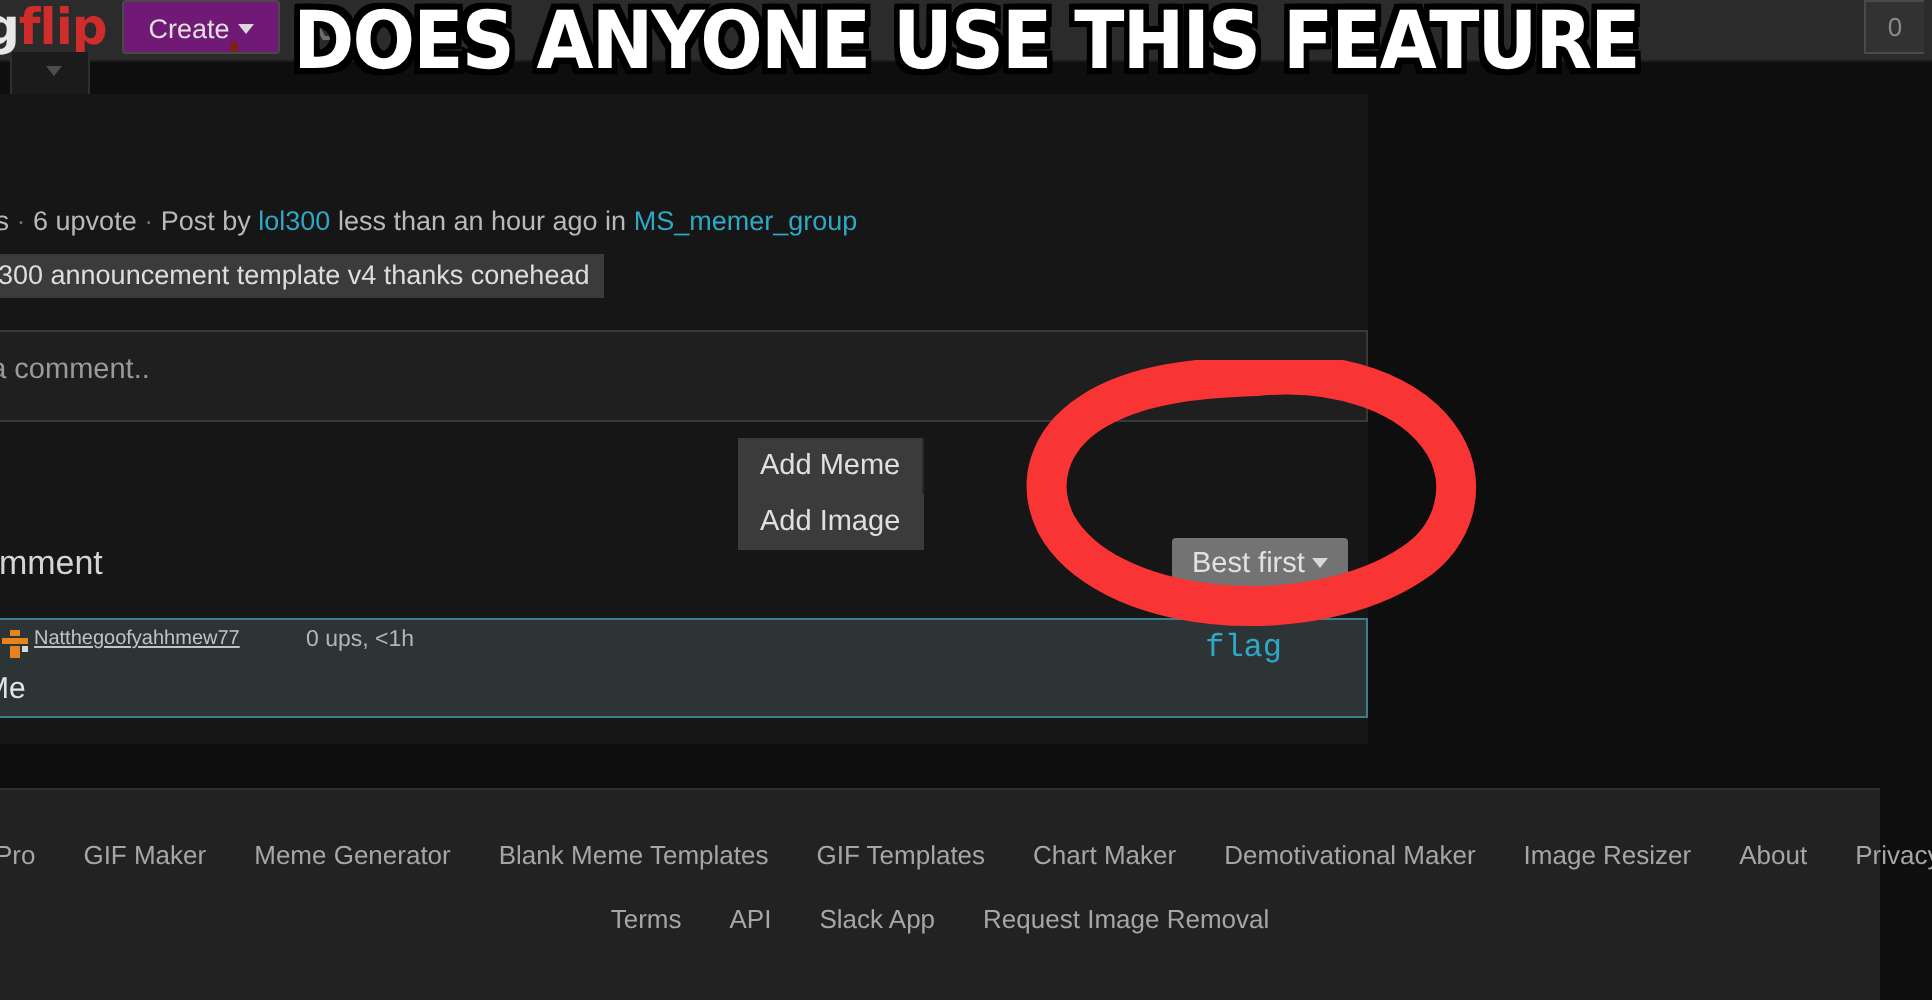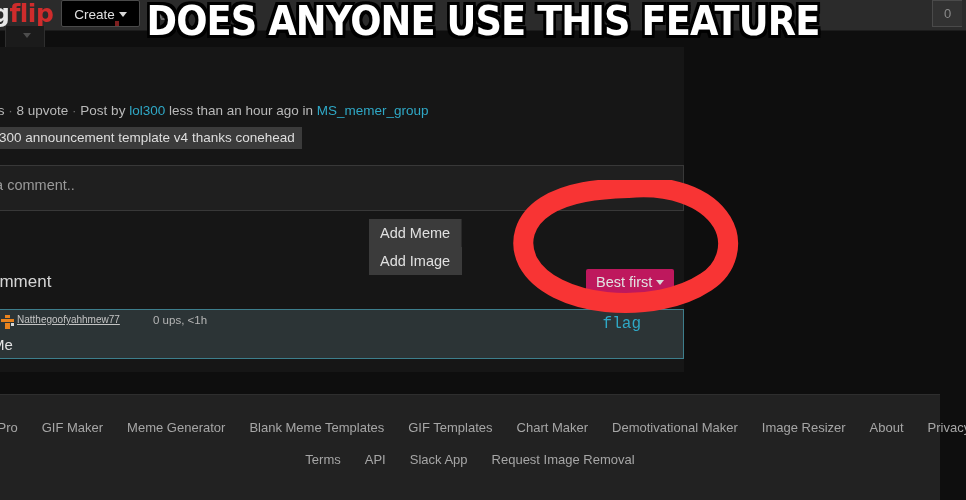--- a/index.html
+++ b/index.html
@@ -36,21 +36,21 @@
     white-space: nowrap;
   }
   .logo .g { color: #e8e8e8; }
   .logo .flip { color: #cf2c2c; }
 
   .create-btn {
     position: absolute;
     left: 61px; top: 0px;
     width: 79px; height: 27px;
     border: 1px solid #4a4a4a;
-    background: #000000;
+    background: #701a75;
     color: #e0e0e0;
     font-size: 13.5px;
     line-height: 27px;
     text-align: center;
     box-sizing: border-box;
     border-radius: 2px;
   }
   .caret {
     display: inline-block;
     width: 0; height: 0;
@@ -200,21 +200,21 @@
     font-size: 17px;
     color: #d5d5d5;
     white-space: nowrap;
   }
 
   
   .sort-dd {
     position: absolute;
     left: 586px; top: 222px;
     height: 27px;
-    background: #be185d;
+    background: #737373;
     color: #e2e2e2;
     font-size: 14.5px;
     line-height: 27px;
     padding: 0 10px;
     border-radius: 2px;
     white-space: nowrap;
   }
 
   
   .comment-row {
@@ -351,21 +351,21 @@
   <div class="ghost-dd">
     <span class="gcaret"></span>
   </div>
   <div class="red-dot"></div>
 
   <div class="content">
 
     <div class="meta-line">
       <span>ws</span>
       <span class="dot">·</span>
-      <span>8 upvote</span>
+      <span>6 upvote</span>
       <span class="dot">·</span>
       <span>Post by</span>
       <a href="#">lol300</a>
       <span>less than an hour ago in</span>
       <a href="#">MS_memer_group</a>
     </div>
 
     <div class="title-chip">300 announcement template v4 thanks conehead</div>
 
     <div class="comment-box">

